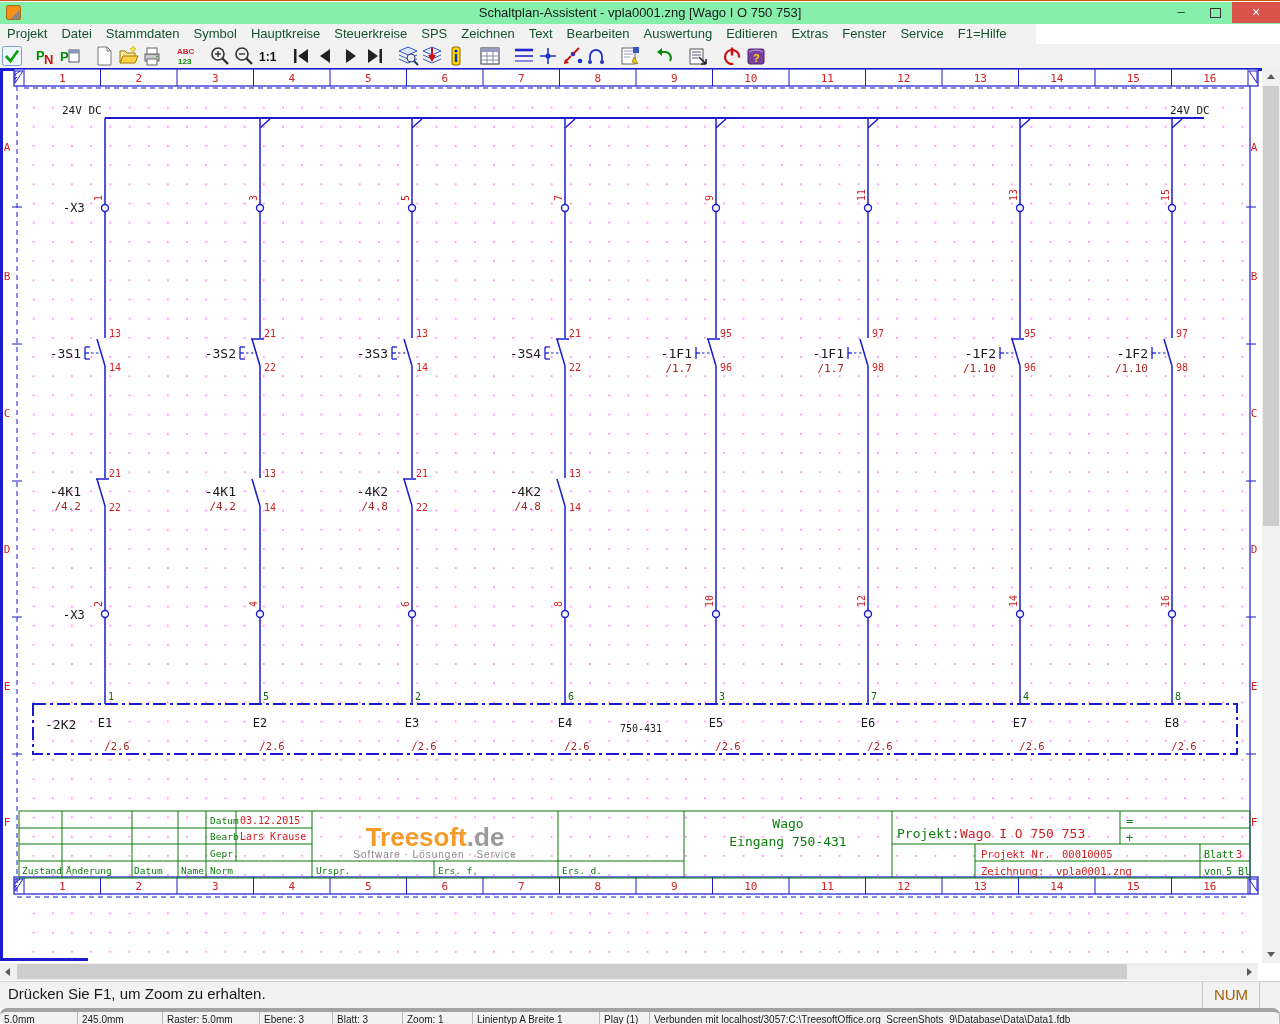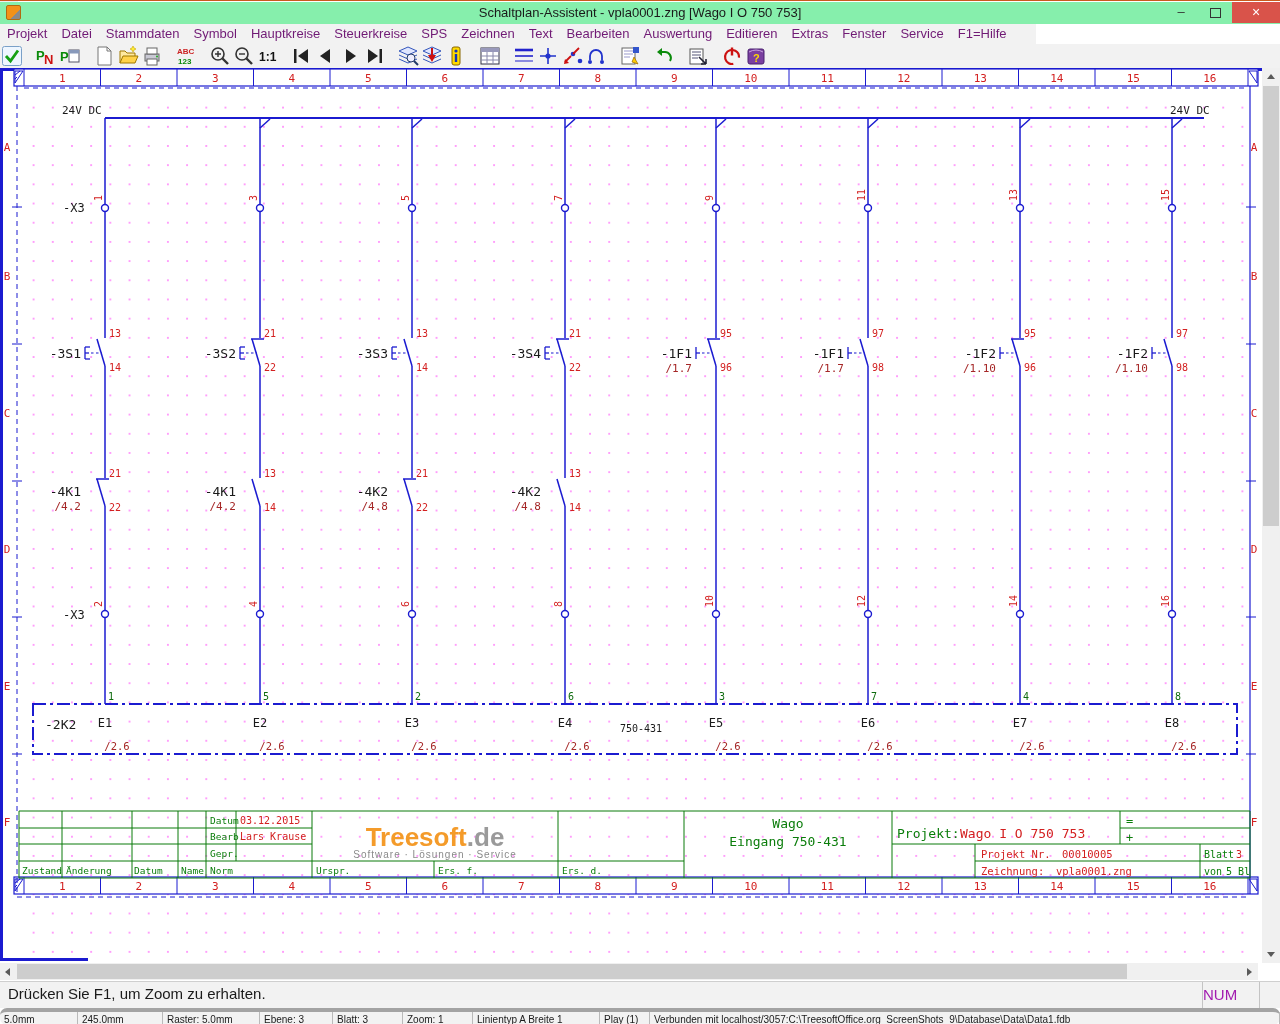--- a/index.html
+++ b/index.html
@@ -11,21 +11,21 @@
             background:linear-gradient(135deg,#f29218 0 62%,#8a8a8a 62% 100%);border:1px solid #b06a10;box-sizing:border-box;}
   #title-text{position:absolute;left:0;right:0;top:0;height:22px;line-height:22px;text-align:center;
               font-size:13px;color:#1a1a1a;}
   .winbtn{position:absolute;top:0;height:21px;text-align:center;line-height:20px;font-size:13px;color:#333;}
   #btn-min{right:82px;width:34px;}
   #btn-max{right:48px;width:34px;}
   #btn-max .box{display:inline-block;width:9px;height:8px;border:1px solid #333;margin-top:6px;}
   #btn-close{right:0;width:48px;background:#d9534a;color:#fff;font-size:14px;}
   
   #menubar{position:absolute;left:0;top:23px;width:1036px;height:20px;background:#f2f2f2;
-           font-size:13px;color:#701a75;white-space:nowrap;}
+           font-size:13px;color:#14532d;white-space:nowrap;}
   .menu-item{display:inline-block;padding:0 7px;line-height:20px;}
   
   #toolbar{position:absolute;left:0;top:43px;width:1280px;height:24px;background:#f2f2f2;white-space:nowrap;}
   .tbtn{display:inline-block;width:22px;height:22px;margin:1px 1px 0 1px;vertical-align:top;}
   .tbtn.gap{margin-left:11px;}
   .tbtn svg{width:22px;height:22px;display:block;}
   
   #canvas{position:absolute;left:0;top:67px;width:1262px;height:895px;background:#fff;}
   #dots{position:absolute;left:20px;top:24px;width:1228px;height:862px;
         background-image:radial-gradient(circle,#ff9dfb 1.05px,rgba(255,255,255,0) 1.35px);
@@ -43,21 +43,21 @@
   #h-left{left:5px;top:5px;border-top:4px solid transparent;border-bottom:4px solid transparent;border-right:5px solid #5a5a5a;}
   #h-right{right:6px;top:5px;border-top:4px solid transparent;border-bottom:4px solid transparent;border-left:5px solid #5a5a5a;}
   #v-up{left:5px;top:6px;border-left:4px solid transparent;border-right:4px solid transparent;border-bottom:5px solid #5a5a5a;}
   #v-down{left:5px;bottom:6px;border-left:4px solid transparent;border-right:4px solid transparent;border-top:5px solid #5a5a5a;}
   #grip{position:absolute;right:2px;bottom:2px;width:10px;height:10px;
         background-image:radial-gradient(circle,#9a9a9a 1.2px,transparent 1.4px);background-size:4px 4px;}
   
   #status1{position:absolute;left:0;top:980px;width:1280px;height:27px;background:#f2f2f2;border-top:1px solid #cfcfcf;box-sizing:border-box;}
   #help-text{position:absolute;left:8px;top:3px;font-size:15px;color:#1a1a1a;}
   #num-cell{position:absolute;left:1202px;top:0;width:56px;height:26px;border-left:1px solid #c4c4c4;border-right:1px solid #c4c4c4;
-            text-align:left;line-height:26px;font-size:15px;color:#a21caf;}
+            text-align:center;line-height:26px;font-size:15px;color:#a16207;}
   #status2{position:absolute;left:0;top:1007px;width:1280px;height:17px;background:#f2f2f2;border-top:4px solid #a3a3a3;
            box-sizing:border-box;white-space:nowrap;font-size:10px;color:#1a1a1a;border-radius:7px;}
   .sfield{display:inline-block;height:16px;line-height:15px;padding-left:4px;border-right:1px solid #b9b9b9;
           overflow:hidden;vertical-align:top;box-sizing:border-box;}
 </style>
 </head>
 <body>
 
 <div id="app">
 

